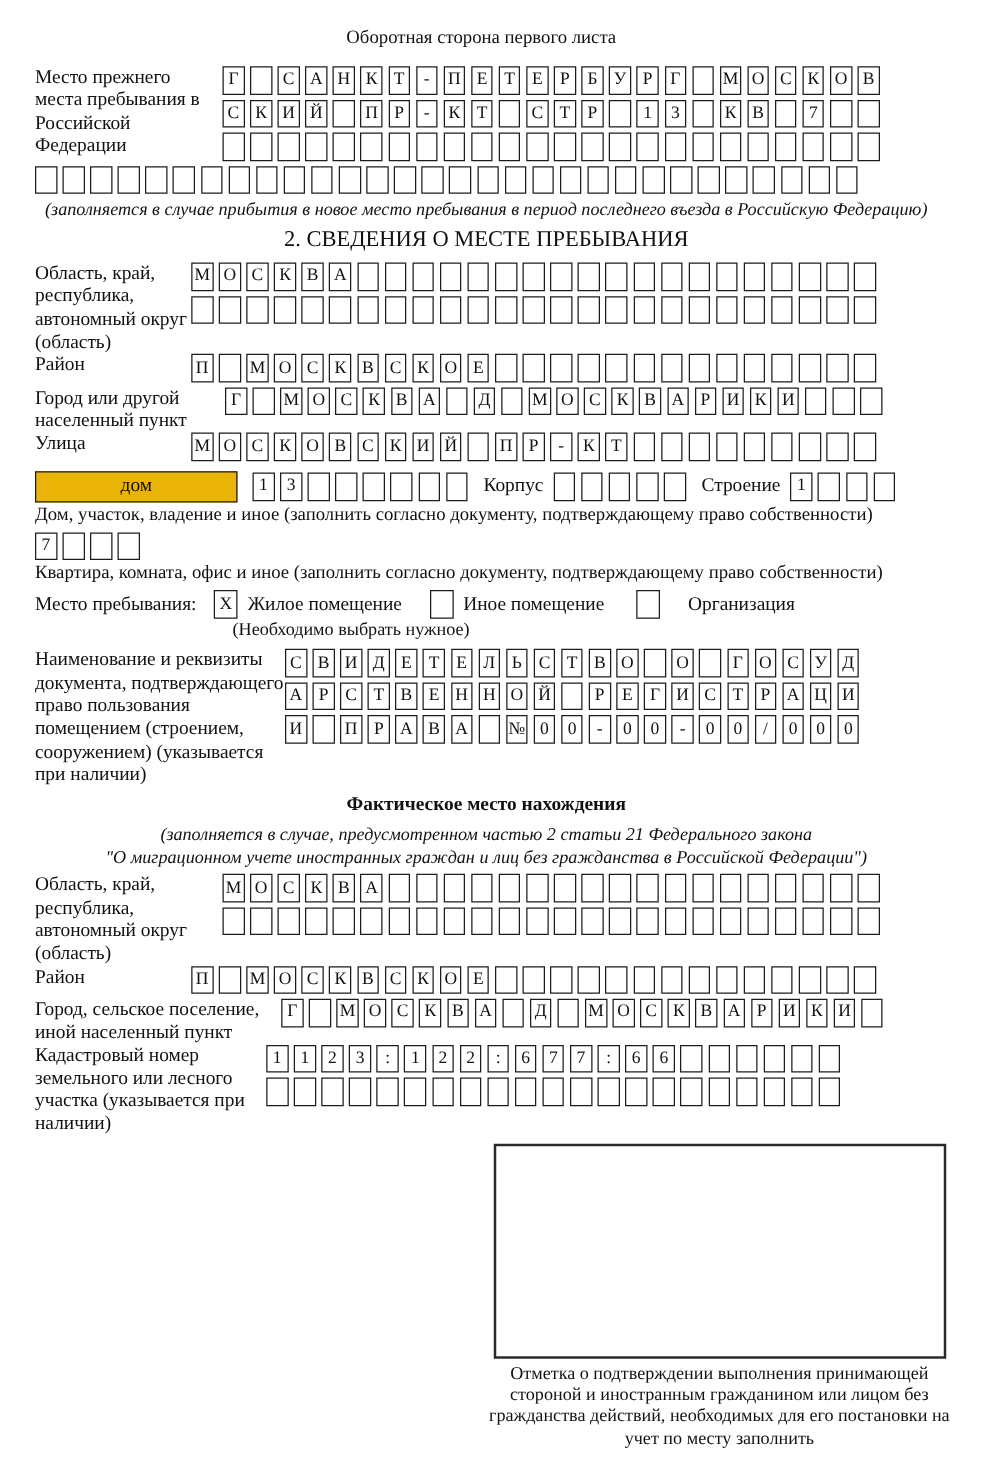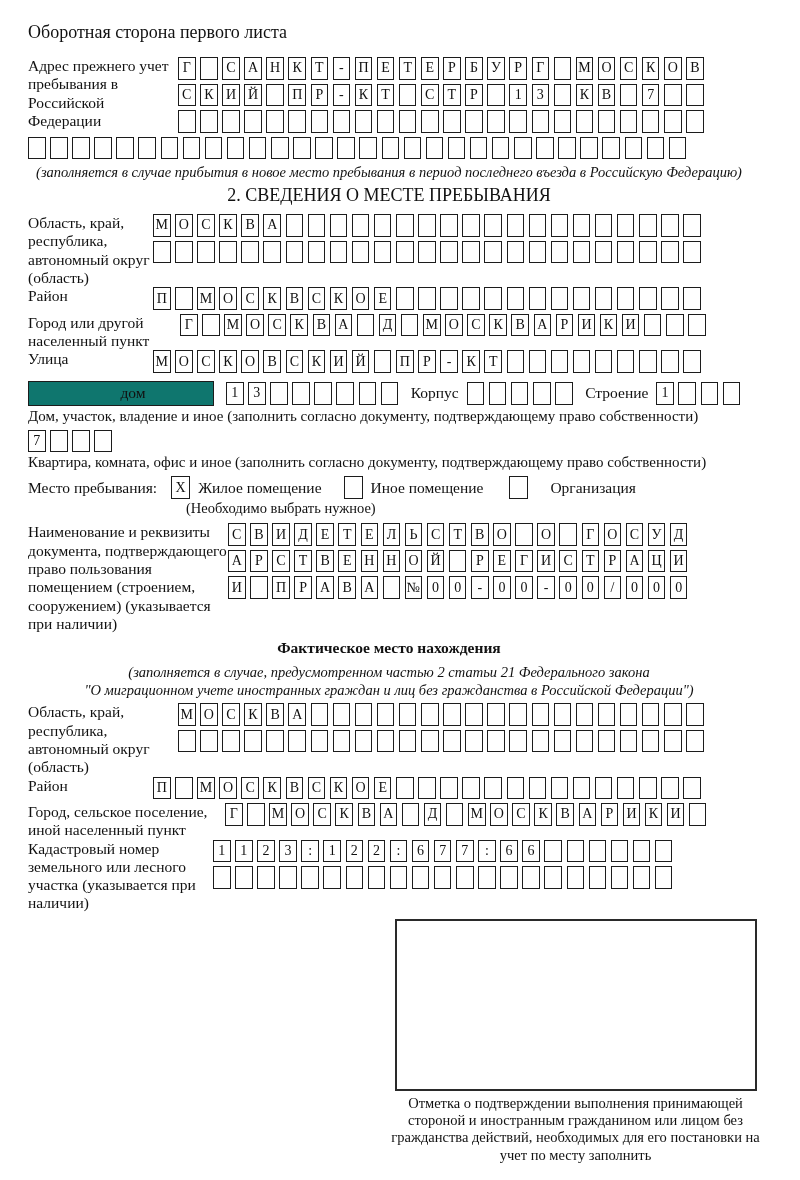--- a/index.html
+++ b/index.html
@@ -2,21 +2,21 @@
 <html><head>
 <meta charset="utf-8">
 <style>
   html,body{margin:0;padding:0;background:#fff;}
   .page{
     width:800px;height:1180px;box-sizing:border-box;
     padding:22px 50px 0 28px;overflow:hidden;
     font-family:"Liberation Serif","DejaVu Serif",serif;
     color:#111;background:#fff;position:relative;
   }
-  .page-header{text-align:left;font-size:18px;margin-right:8px;}
+  .page-header{text-align:center;font-size:15px;margin-right:8px;}
   .block{display:flex;align-items:flex-start;}
   .label{flex:none;font-size:15.5px;line-height:1.18;}
   .w150{width:150px;}
   .w125{width:125px;}
   .w152{width:152px;}
   .w200{width:200px;}
   .w197{width:197px;}
   .w185{width:185px;}
   .cellrows{flex:none;}
   .cells{display:flex;margin-bottom:4px;}
@@ -26,21 +26,21 @@
     font-size:14px;line-height:1;background:#fff;
   }
   .note{font-size:14.5px;line-height:1.25;}
   .center{text-align:center;font-style:italic;}
   .section-title{font-weight:normal;font-size:18px;text-align:center;margin:4px 0 8px 0;}
   .fact-title{font-weight:bold;font-size:15.5px;text-align:center;margin:6px 0 6px 0;}
   .inline-row{display:flex;align-items:center;}
   .widebox{
     flex:none;border:1.7px solid #1c1c1c;height:23px;
     display:flex;align-items:center;justify-content:center;
-    font-size:15.5px;background:#0f766e;padding-left:24px;
+    font-size:15.5px;background:#eab308;
   }
   .inline-label{flex:none;font-size:15.5px;margin:0 8px;}
   .checkbox{
     flex:none;width:17px;height:21px;border:1.6px solid #1c1c1c;
     display:flex;align-items:center;justify-content:center;
     font-size:14px;background:#fff;
   }
   .caption{font-size:15px;margin:1px 0 5px 0;line-height:1.2;}
   .stamp-box{
     margin-left:367px;margin-top:6px;width:358px;height:168px;
@@ -55,21 +55,21 @@
   .mt14{margin-top:14px;}
 </style>
 </head>
 <body>
 
 <div class="page">
 
   <div class="page-header">Оборотная сторона первого листа</div>
 
   <div class="block mt14">
-    <div class="label w150">Адрес прежнего учет пребывания в Российской Федерации</div>
+    <div class="label w150">Место прежнего места пребывания в Российской Федерации</div>
     <div class="cellrows">
       <div class="cells">
           <span class="cell">Г</span>
           <span class="cell"></span>
           <span class="cell">С</span>
           <span class="cell">А</span>
           <span class="cell">Н</span>
           <span class="cell">К</span>
           <span class="cell">Т</span>
           <span class="cell">-</span>

